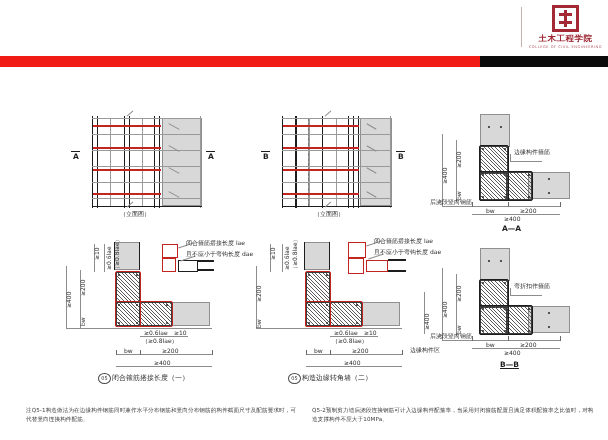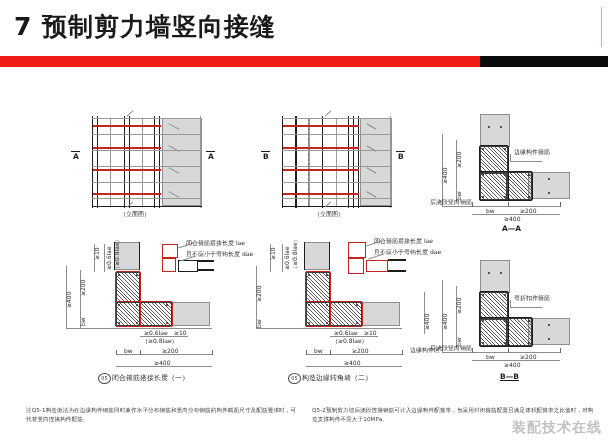--- a/index.html
+++ b/index.html
@@ -69,24 +69,30 @@
   .foot-r{left:312px;width:282px;}
   .wm{position:absolute;right:6px;bottom:3px;font-size:14px;font-weight:bold;color:#8f8f8f;
       opacity:.55;letter-spacing:1px;white-space:nowrap;}
 </style>
 </head>
 <body>
 
 <div class="slide">
 
   <div class="hdr">
-    <div class="hdr-title">7 预制剪力墙竖向接缝</div>
 
     <div class="logos">
       <div class="logo-sep"></div>
+      <div class="logo-box">
+        <div class="emblem-sq">
+          <div class="emblem-bar"></div>
+        </div>
+        <div class="logo-cn">土木工程学院</div>
+        <div class="logo-en">COLLEGE OF CIVIL ENGINEERING</div>
+      </div>
     </div>
   </div>
 
   <div class="rule">
     <div class="rule-red"></div>
     <div class="rule-blk"></div>
   </div>
 
 
   <div class="canvas">
@@ -210,21 +216,21 @@
       <div class="cap v" style="left:23px;top:54px;">≥200</div>
       <div class="cap v" style="left:23px;top:86px;">bw</div>
       <div class="cap" style="left:54px;top:93px;">bw</div>
       <div class="cap" style="left:88px;top:93px;">≥200</div>
       <div class="cap" style="left:72px;top:101px;">≥400</div>
       <div class="cap" style="left:-2px;top:84px;">后浇段竖向钢筋</div>
 
       <div class="cap mark" style="left:70px;top:110px;">A—A</div>
     </div>
 
-    <div class="fig" style="left:432px;top:148px;width:166px;height:130px;text-decoration:underline;">
+    <div class="fig" style="left:432px;top:136px;width:166px;height:130px;text-decoration:underline;">
       <div class="panel" style="left:48px;top:0;width:30px;height:33px;"></div>
       <div class="panel" style="left:96px;top:58px;width:42px;height:27px;"></div>
       <div class="hatch" style="left:48px;top:32px;width:28px;height:28px;"></div>
       <div class="hatch" style="left:48px;top:58px;width:28px;height:28px;"></div>
       <div class="hatch" style="left:74px;top:58px;width:26px;height:28px;"></div>
       <div class="kbox" style="left:47px;top:31px;width:30px;height:56px;border-radius:2px;"></div>
       <div class="kbox" style="left:47px;top:57px;width:54px;height:30px;border-radius:2px;"></div>
       <div class="dot" style="left:50px;top:34px;"></div>
       <div class="dot" style="left:72px;top:34px;"></div>
       <div class="dot" style="left:50px;top:60px;"></div>
@@ -380,16 +386,15 @@
       <div class="figcap" style="left:40px;top:133px;">
         <span class="circ">05</span><span>构造边缘转角墙（二）</span>
       </div>
     </div>
 
   </div>
 
   <div class="foot">
     <div class="foot-col foot-l">注Q5-1构造做法为在边缘构件钢筋同时兼作水平分布钢筋和竖向分布钢筋的构件截面尺寸及配筋要求时，可代替竖向连接构件配筋。</div>
     <div class="foot-col foot-r">Q5-2预制剪力墙后浇段连接钢筋可计入边缘构件配箍率，当采用封闭箍筋配置且满足体积配箍率之比值时，对构造支撑构件不应大于10MPa。</div>
-    <div class="wm">装配技术在线</div>
   </div>
 
 </div>
 
 </body></html>

